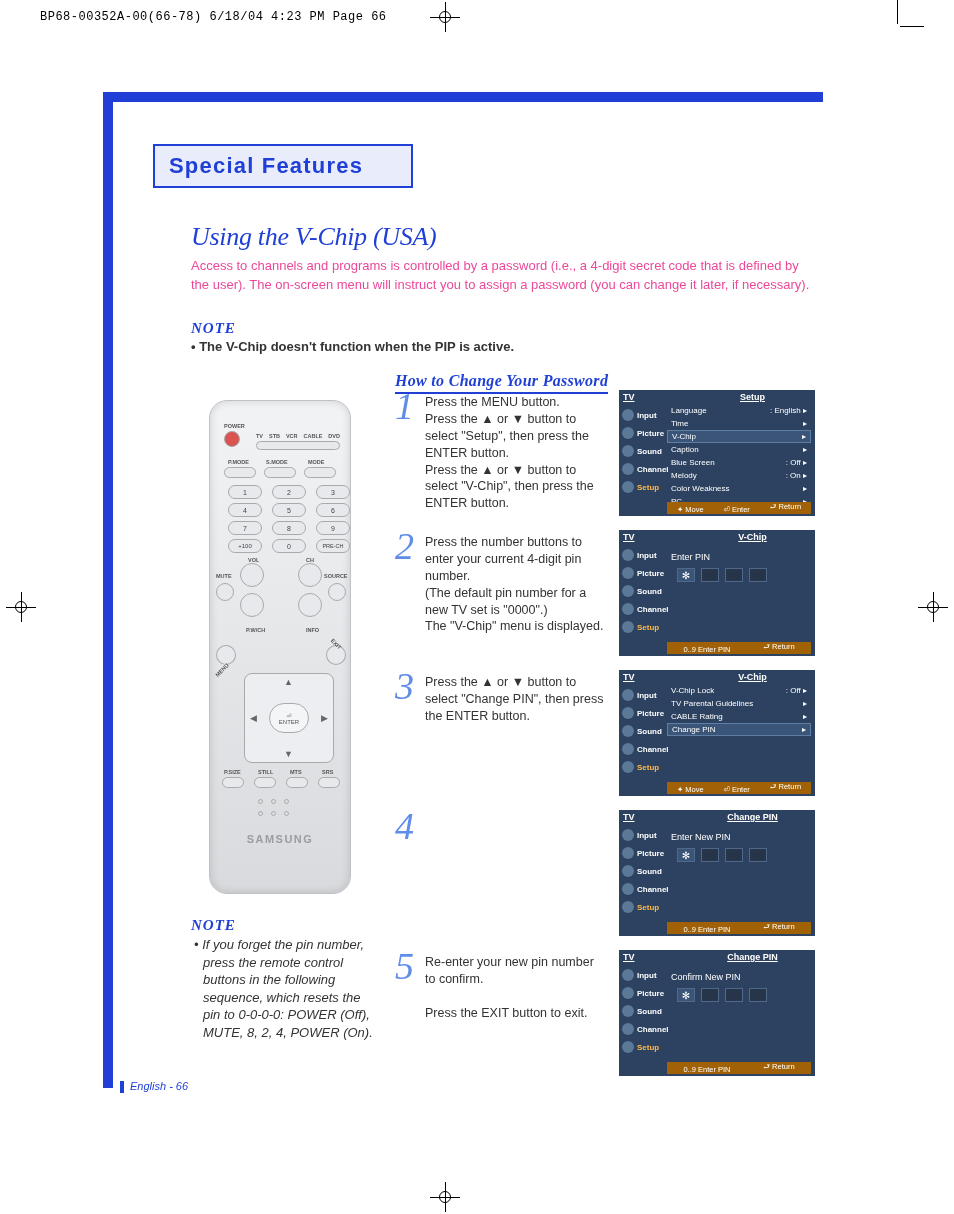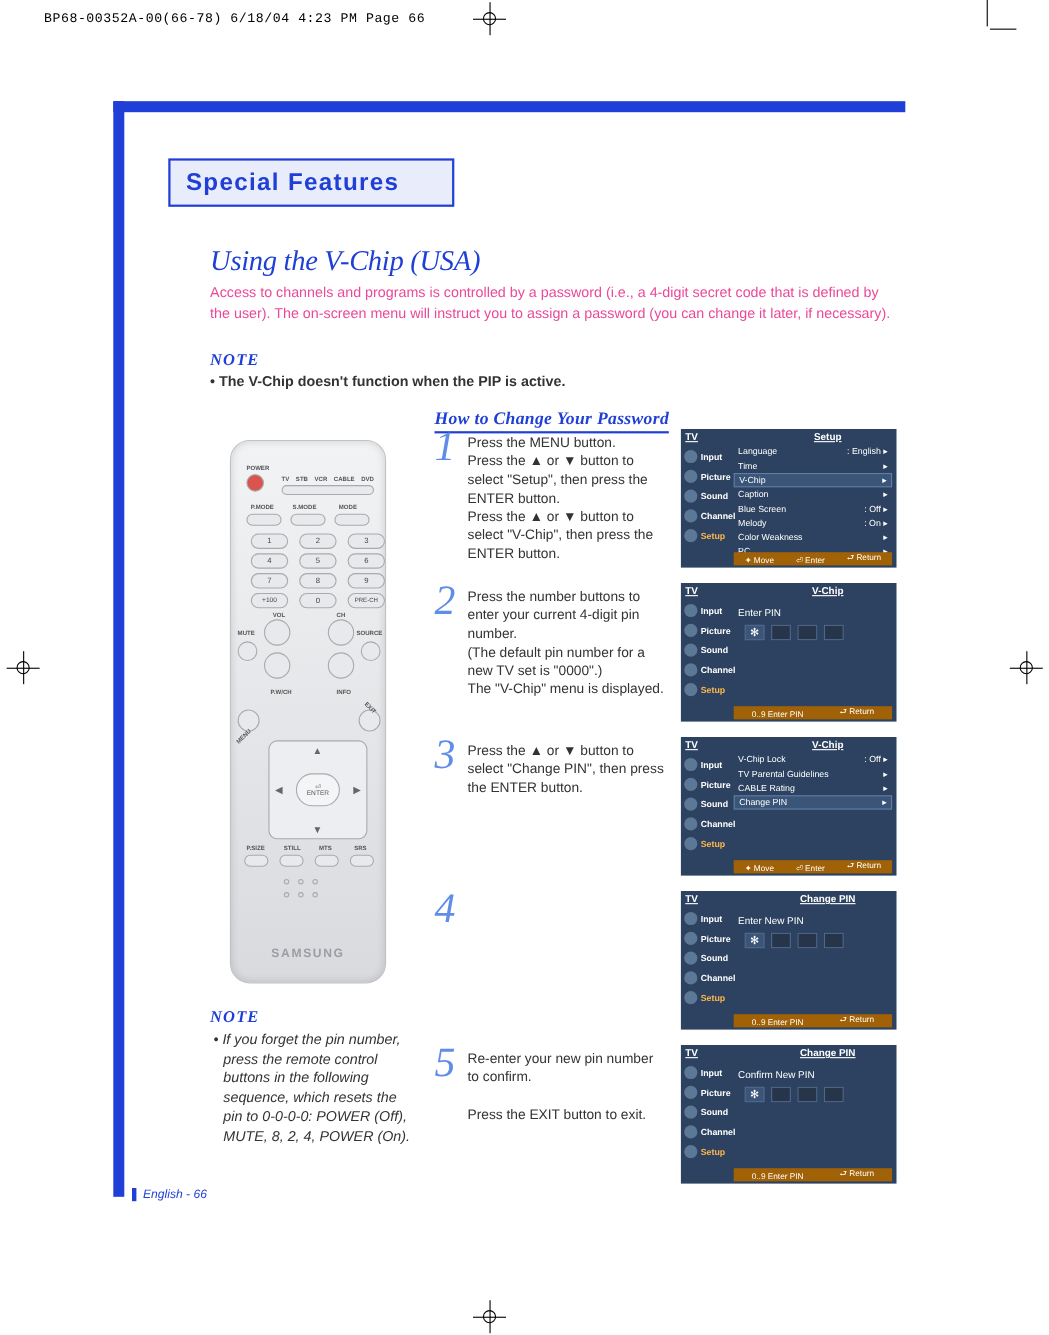--- a/index.html
+++ b/index.html
@@ -29,21 +29,21 @@
   .remote { position: absolute; left: 88px; top: 290px; width: 158px; height: 510px; }
   .remote-body { position:absolute; left:8px; top:8px; width:142px; height:494px; background:linear-gradient(#f2f3f5,#d8dadd); border-radius:18px; border:1px solid #bfc2c6; box-shadow:inset 0 0 8px rgba(0,0,0,.15);}
   .remote .lbl { position:absolute; font-size:5.5px; color:#555; font-weight:bold; text-align:center;}
   .rbtn { position:absolute; background:#e8e9ec; border:1px solid #aaa; border-radius:10px;}
   .rbtn.r { border-radius:50%; }
   .numrow { position:absolute; left:18px; width:122px; display:flex; justify-content:space-between;}
   .numrow .nb { width:34px; height:14px; background:#e8e9ec; border:1px solid #aaa; border-radius:7px; font-size:7px; display:flex; align-items:center; justify-content:center; color:#444;}
   .dpad { position:absolute; left:34px; top:272px; width:90px; height:90px; }
   .dpad .ring { position:absolute; left:0; top:0; width:90px; height:90px; border:1px solid #aaa; border-radius:8px; background:#eceef1;}
   .dpad .cen { position:absolute; left:25px; top:30px; width:40px; height:30px; border:1px solid #aaa; border-radius:15px; background:#f4f5f7; font-size:6px; display:flex; flex-direction:column; align-items:center; justify-content:center; color:#555;}
-  .brand { position:absolute; top:460px; width:100%; text-align:center; font-size:11px; font-weight:bold; color:#9a9da2; letter-spacing:1.5px; }
+  .brand { position:absolute; top:432px; width:100%; text-align:center; font-size:11px; font-weight:bold; color:#9a9da2; letter-spacing:1.5px; }
   .note2 { position: absolute; left: 78px; top: 815px; width: 185px; }
   .note2 .t { font-size: 13px; font-style: italic; line-height: 1.35; margin-top: 2px; padding-left: 12px; text-indent: -9px; }
 
   .steps { position: absolute; left: 282px; top: 292px; width: 420px; }
   .step { position: relative; margin-bottom: 20px; min-height: 120px; }
   .step .num { position: absolute; left: 0; top: -10px; font-family: 'Times New Roman', serif; font-style: italic; color: #5f8de8; font-size: 38px; font-weight: 300; }
   .step .txt { margin-left: 30px; width: 180px; font-size: 12.5px; line-height: 1.35; color: #333; }
   .step .osd { position: absolute; right: 0; top: -4px; width: 196px; }
 
   .osd-box { width: 196px; height: 126px; background: #2c4260; font-size: 8px; color: #fff; position: relative; }

